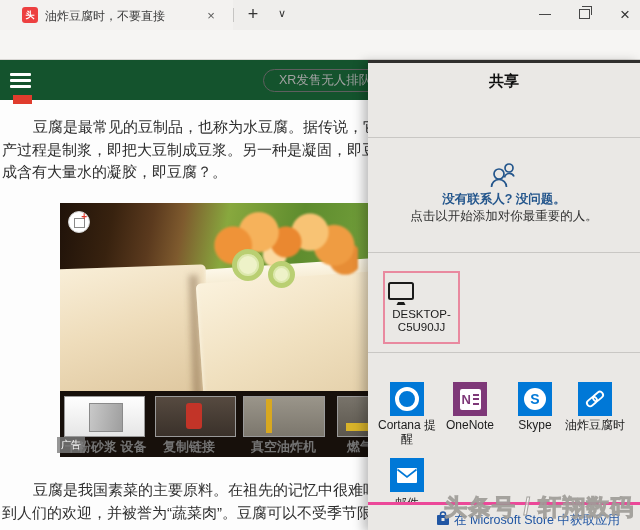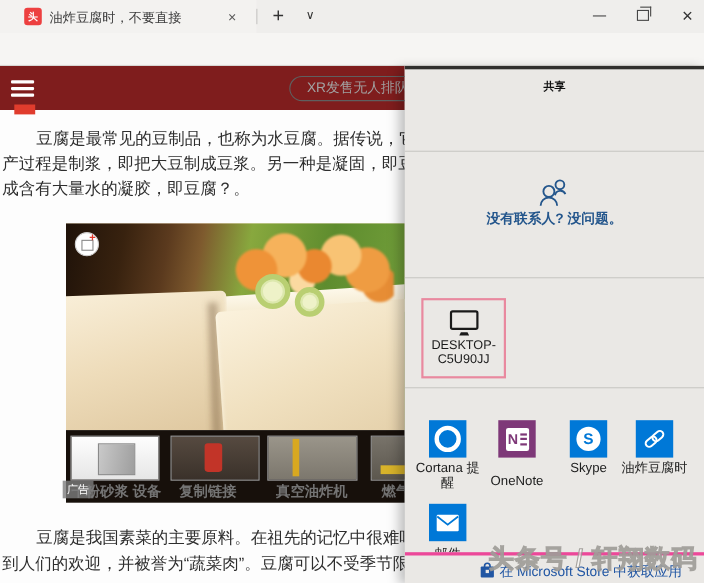--- a/index.html
+++ b/index.html
@@ -32,21 +32,21 @@
     box-sizing:border-box;display:flex;align-items:center;}
   .addr-url{flex:1;padding-left:5px;font-size:12.5px;color:#4a4a4a;white-space:nowrap;overflow:hidden;}
   .addr-ic{width:22px;text-align:center;color:#5a5a5a;font-size:13px;flex:none;}
   .tb-ic{position:absolute;top:34px;width:22px;height:22px;display:flex;align-items:center;justify-content:center;color:#3b3b3b;}
   .tb-ic svg{display:block;}
   .ic-hub{left:511px;}.ic-ink{left:546px;}.ic-share{left:580px;}
   .ic-more{left:611px;font-size:14px;letter-spacing:1px;color:#333;}
   
   .content{position:absolute;left:0;top:60px;width:640px;height:470px;}
   .webpage{position:absolute;left:0;top:0;width:368px;height:470px;background:#fdfdfd;overflow:hidden;}
-  .page-header{position:absolute;left:0;top:0;width:368px;height:40px;background:#7f1d1d;}
+  .page-header{position:absolute;left:0;top:0;width:368px;height:40px;background:#14532d;}
   .hamb{position:absolute;left:10px;top:13px;width:21px;}
   .hamb div{height:2.6px;background:#fff;margin-bottom:3.4px;border-radius:1px;}
   .search-pill{position:absolute;left:263px;top:9px;width:130px;height:23px;border:1.4px solid #5f5f5f;border-radius:13px;
     box-sizing:border-box;color:#a2a2a2;font-size:12.5px;line-height:20px;padding-left:15px;white-space:nowrap;}
   .red-strip{position:absolute;left:13px;top:35px;width:19px;height:9px;background:#e03c2d;}
   .para{position:absolute;left:0;width:368px;font-size:15px;color:#2e2e2e;line-height:22.5px;}
   .para1{top:56px;}
   .para2{top:419px;}
   .pline{white-space:nowrap;overflow:hidden;padding-left:2px;}
   .pline.indent{padding-left:33px;}
@@ -87,44 +87,44 @@
   .th3{left:183px;width:82px;background:linear-gradient(#9a958a,#7c776d);}
   .th3::after{content:"";position:absolute;left:22px;top:2px;width:6px;height:34px;background:#d8a820;}
   .th4{left:277px;width:95px;background:linear-gradient(#78736a,#5c574e);}
   .th4::after{content:"";position:absolute;left:8px;top:26px;width:60px;height:8px;background:#d8b32a;}
   .adlbl{position:absolute;top:47px;color:#737373;font-size:13px;font-weight:bold;white-space:nowrap;}
   .adl1{left:5px;}.adl2{left:103px;}.adl3{left:191px;}.adl4{left:287px;}
   .ad-badge{position:absolute;left:-3px;top:46px;background:rgba(125,125,125,.8);color:#fff;font-size:10px;padding:1px 4px;}
   
   .share-panel{position:absolute;left:368px;top:0;width:272px;height:470px;background:#eae8e5;
     border-top:3px solid #302f2d;box-sizing:border-box;box-shadow:-5px 2px 10px rgba(0,0,0,.25);overflow:hidden;}
-  .sp-title{position:absolute;top:9px;left:0;width:100%;text-align:center;font-size:10px;font-weight:bold;color:#111;}
+  .sp-title{position:absolute;top:9px;left:0;width:100%;text-align:center;font-size:15px;font-weight:bold;color:#111;}
   .sp-desc{position:absolute;top:31px;left:12px;width:248px;text-align:center;font-size:12px;line-height:16px;color:#1c1c1c;}
   .sp-div{position:absolute;left:0;width:100%;height:1px;background:#c9c7c4;}
   .d1{top:74px;}.d2{top:189px;}.d3{top:289px;}
   .sp-people{position:absolute;top:98px;left:50%;transform:translateX(-50%);}
   .sp-head{position:absolute;top:128px;left:0;width:100%;text-align:center;font-size:12.5px;font-weight:bold;color:#24568c;}
   .sp-sub{position:absolute;top:145px;left:0;width:100%;text-align:center;font-size:12.5px;color:#2e2e2e;}
   .sp-device{position:absolute;left:15px;top:208px;width:77px;height:73px;border:2px solid #e9899f;box-sizing:border-box;
-    display:flex;flex-direction:column;align-items:center;justify-content:center;}
+    display:flex;flex-direction:column;justify-content:center;}
   .sp-device .dname{font-size:11.5px;color:#1a1a1a;line-height:13.5px;text-align:center;}
   .tile{position:absolute;width:34px;height:34px;top:319px;display:flex;align-items:center;justify-content:center;}
   .tile.blue{background:#0078d7;}
   .t-cortana{left:22px;}.t-onenote{left:85px;background:#7e3878;}.t-skype{left:150px;}.t-link{left:210px;}
   .t-mail{left:22px;top:395px;}
   .cring{width:16px;height:16px;border:4px solid #fff;border-radius:50%;}
   .nbook{width:21px;height:21px;background:#fff;border-radius:2px;display:flex;align-items:center;padding:2px;box-sizing:border-box;}
   .nbook .N{color:#7e3878;font-weight:bold;font-size:13px;line-height:13px;}
   .nlines{margin-left:2px;display:flex;flex-direction:column;gap:2.5px;}
   .nlines div{width:6px;height:2px;background:#7e3878;}
   .scircle{width:22px;height:22px;background:#fff;border-radius:50%;display:flex;align-items:center;justify-content:center;
     color:#0078d7;font-weight:bold;font-size:14px;}
   .tlbl{position:absolute;top:355px;font-size:12px;color:#1d1d1d;text-align:center;line-height:14px;}
   .l-cortana{left:7px;width:64px;}
-  .l-onenote{left:67px;width:70px;margin-top:12px;}
+  .l-onenote{left:67px;width:70px;}
   .l-skype{left:132px;width:70px;}
   .l-link{left:192px;width:70px;}
   .l-mail{left:4px;width:70px;top:433px;}
   .sp-bottombar{position:absolute;left:0;top:439px;width:272px;height:28px;background:#eae8e5;border-top:3px solid #ec4899;z-index:2;padding-left:30px;}
   .sp-bag{position:absolute;left:68px;top:6px;}
   .sp-store{position:absolute;left:86px;top:7px;font-size:12.5px;color:#2156a3;white-space:nowrap;}
   .watermark{position:absolute;left:76px;top:429px;z-index:3;font-size:23px;font-weight:bold;white-space:nowrap;
     color:rgba(255,255,255,.5);-webkit-text-stroke:1px rgba(150,148,143,.85);letter-spacing:1px;}
 </style>
 </head>
@@ -233,20 +233,21 @@
       <svg width="32" height="30" viewBox="0 0 32 30">
           <g fill="none" stroke="#24568c" stroke-width="1.7">
         <circle cx="21" cy="7" r="4"></circle>
         <path d="M16.5 16.5 a5 5 0 0 1 9.5 -1"></path>
         <circle cx="11" cy="13" r="5"></circle>
         <path d="M3.5 26 a7.5 7.5 0 0 1 15 0"></path>
           </g>
         </svg>
     </div>
     <div class="sp-head">没有联系人? 没问题。</div>
+    <div class="sp-sub">点击以开始添加对你最重要的人。</div>
     <div class="sp-div d2"></div>
 
     <div class="sp-device">
       <svg width="32" height="27" viewBox="0 0 32 27">
         <rect x="4" y="2" width="24" height="16" rx="1.5" fill="none" stroke="#1a1a1a" stroke-width="2"></rect>
         <path d="M13 21 L19 21 L20.5 24 L11.5 24 Z" fill="#1a1a1a"></path>
         </svg>
       <div class="dname">DESKTOP-</div>
       <div class="dname">C5U90JJ</div>
     </div>

